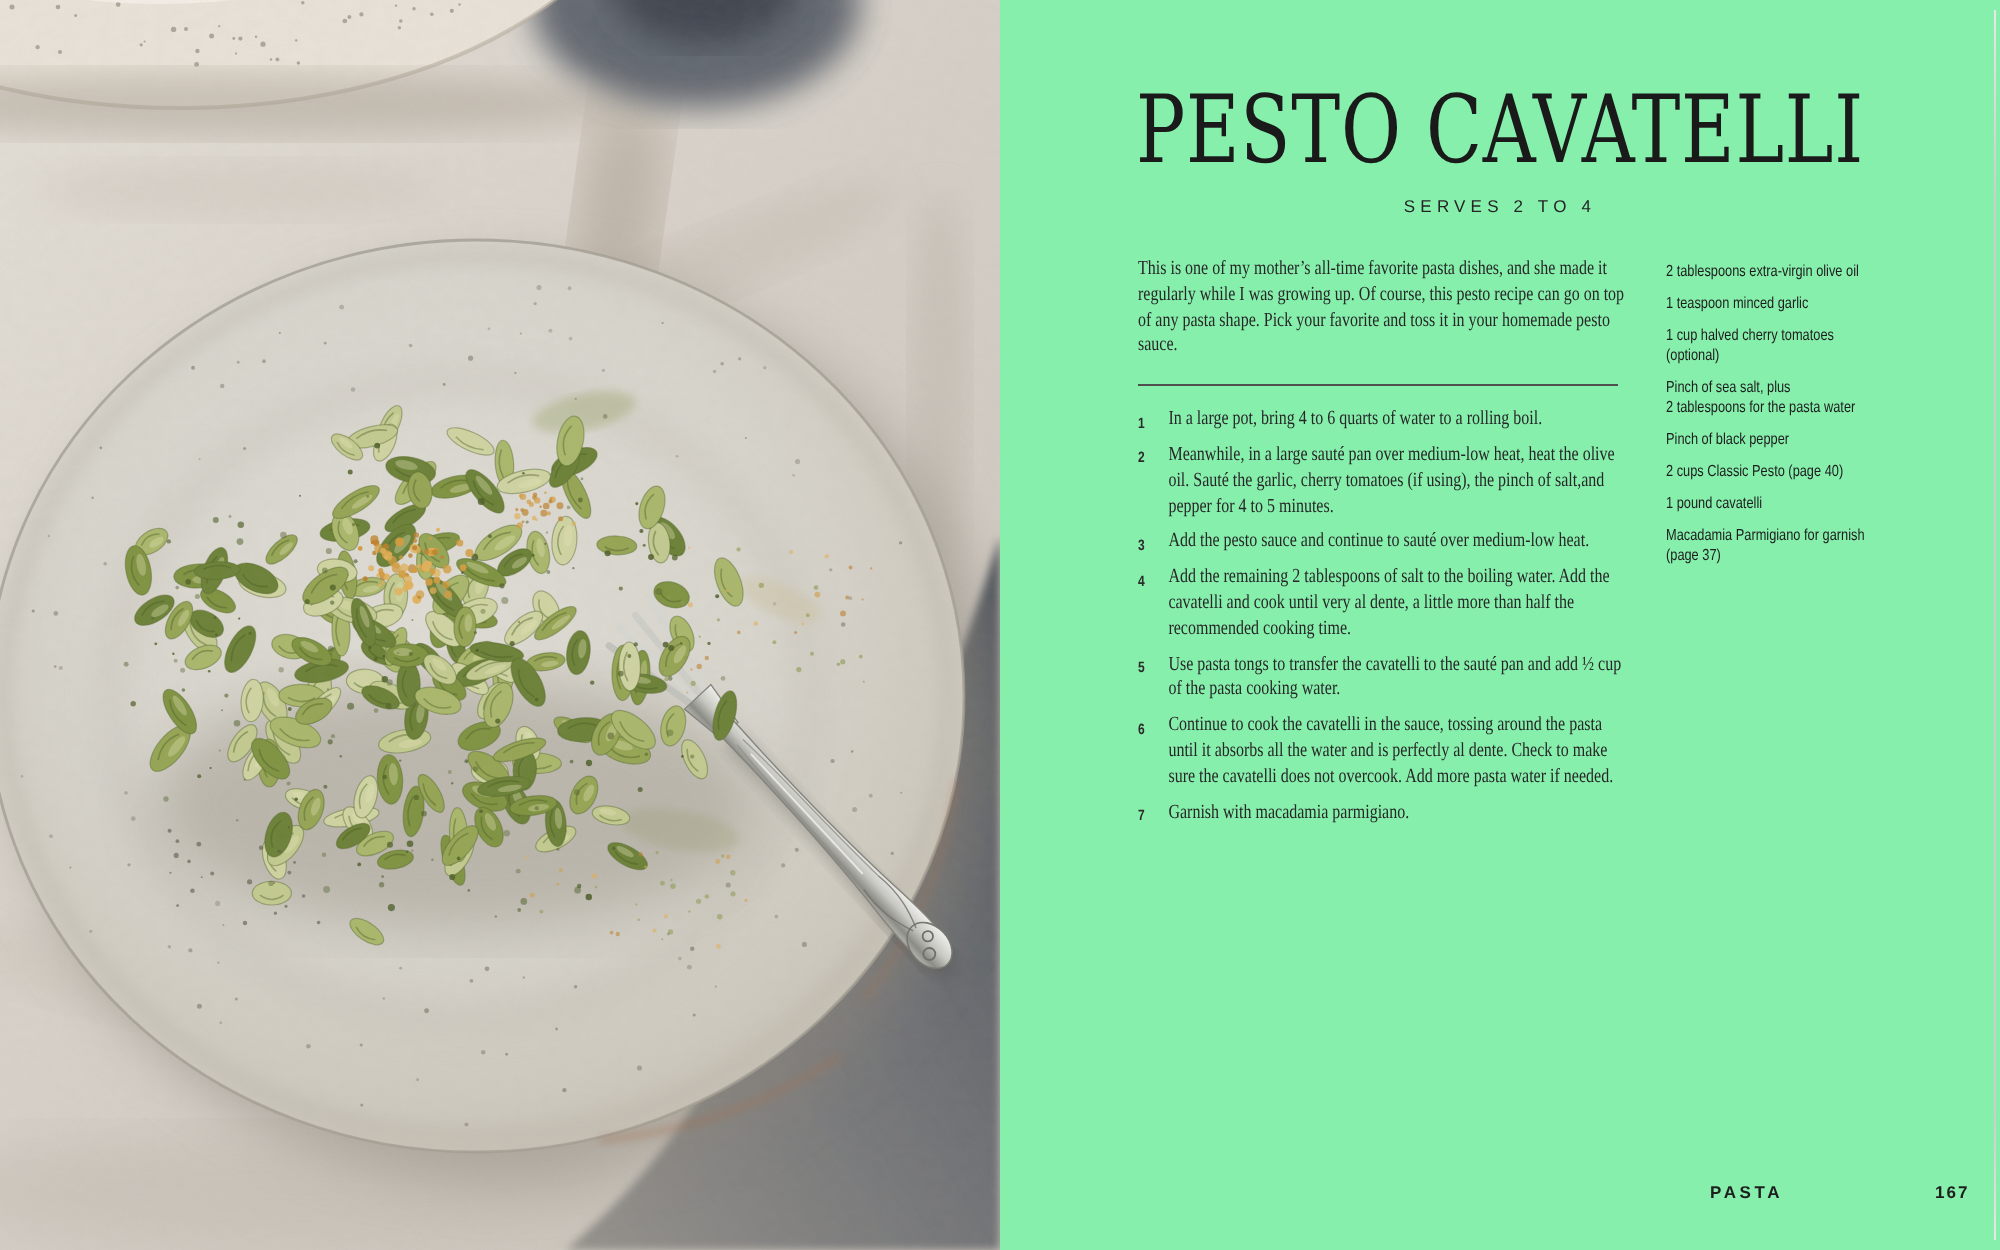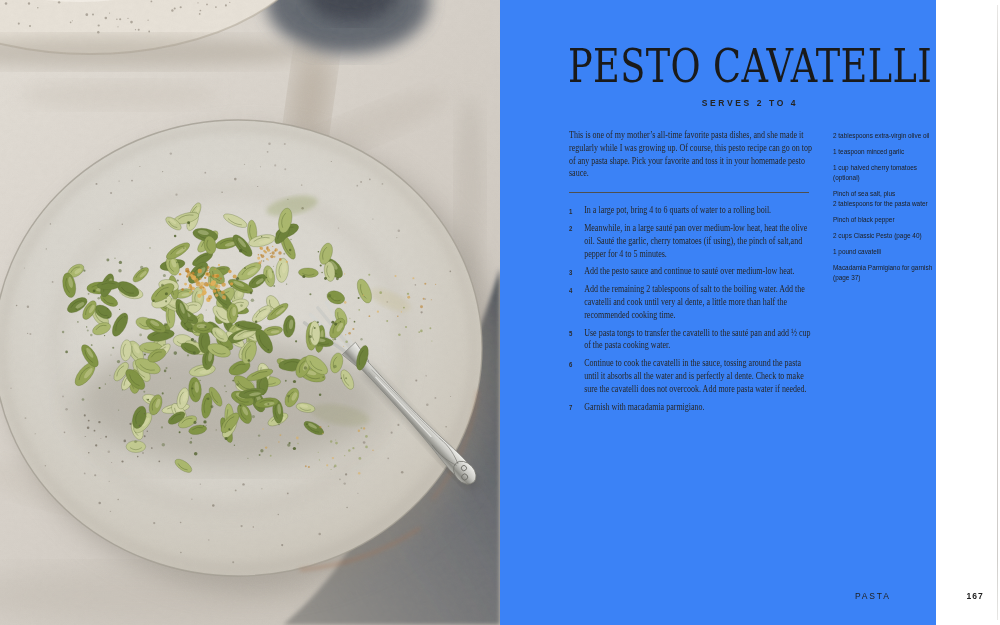--- a/index.html
+++ b/index.html
@@ -4,46 +4,46 @@
 <style>
   html,body{margin:0;padding:0;}
   body{width:1000px;height:625px;position:relative;background:#ffffff;overflow:hidden;
        font-family:"Liberation Sans",sans-serif;}
 
   
   .photo{position:absolute;left:0;top:0;width:500px;height:625px;overflow:hidden;background:#d6d0c8;}
   .photo svg{display:block;}
 
   
-  .page{position:absolute;left:500px;top:0;width:436px;height:625px;background:#3b82f6;}
+  .page{position:absolute;left:500px;top:0;width:500px;height:625px;background:#86efac;}
 
   .recipe-title{position:absolute;left:0;top:38px;width:500px;text-align:center;
     font-family:"DejaVu Serif","Liberation Serif",serif;font-size:47px;font-weight:400;
     color:#1a1a1a;letter-spacing:0.5px;transform:scaleX(0.78);transform-origin:50% 0;white-space:nowrap;}
   .serves{position:absolute;left:0;top:98px;width:500px;text-align:center;
-    font-size:8.5px;font-weight:bold;letter-spacing:2.6px;color:#242424;}
+    font-size:8.5px;font-weight:normal;letter-spacing:2.6px;color:#242424;}
 
   .main-col{position:absolute;left:69px;top:129px;width:306px;
     transform:scaleX(0.8);transform-origin:0 0;
     font-family:"Liberation Serif",serif;font-size:10px;line-height:1.28;color:#272727;}
   .intro{margin:0;}
   .rule{border:none;border-top:1px solid #4f4f4f;margin:12px 0 11px 0;width:300px;}
   .steps{display:block;}
   .step{display:grid;grid-template-columns:19px 1fr;margin-bottom:5px;}
   .step-num{font-family:"Liberation Sans",sans-serif;font-size:7.5px;font-weight:bold;
     color:#2b2b2b;padding-top:2.5px;}
   .step-text{margin:0;}
 
   .ingredients{position:absolute;left:333px;top:131px;width:165px;
     transform:scaleX(0.8);transform-origin:0 0;
     font-size:8px;line-height:1.25;color:#1d1d1d;}
   .ingredient{margin:0 0 6px 0;white-space:pre-line;}
 
   .footer{position:absolute;left:355px;top:591px;display:flex;align-items:baseline;}
-  .footer-section{font-size:8.5px;font-weight:normal;letter-spacing:1.8px;color:#1e1e1e;text-align:center;}
+  .footer-section{font-size:8.5px;font-weight:bold;letter-spacing:1.8px;color:#1e1e1e;text-align:center;}
   .footer-page{font-size:8.5px;font-weight:bold;letter-spacing:1px;color:#1e1e1e;margin-left:76px;}
 
   .page-edge-line{position:absolute;left:497px;top:5px;width:1px;height:615px;
     background:linear-gradient(#e8e7e5,#cfcdca 15%,#cfcdca 90%,#e8e7e5);}
 </style>
 </head>
 <body>
 
 <div class="photo">
   <svg id="photo-svg" width="500" height="625" viewBox="0 0 500 625">

